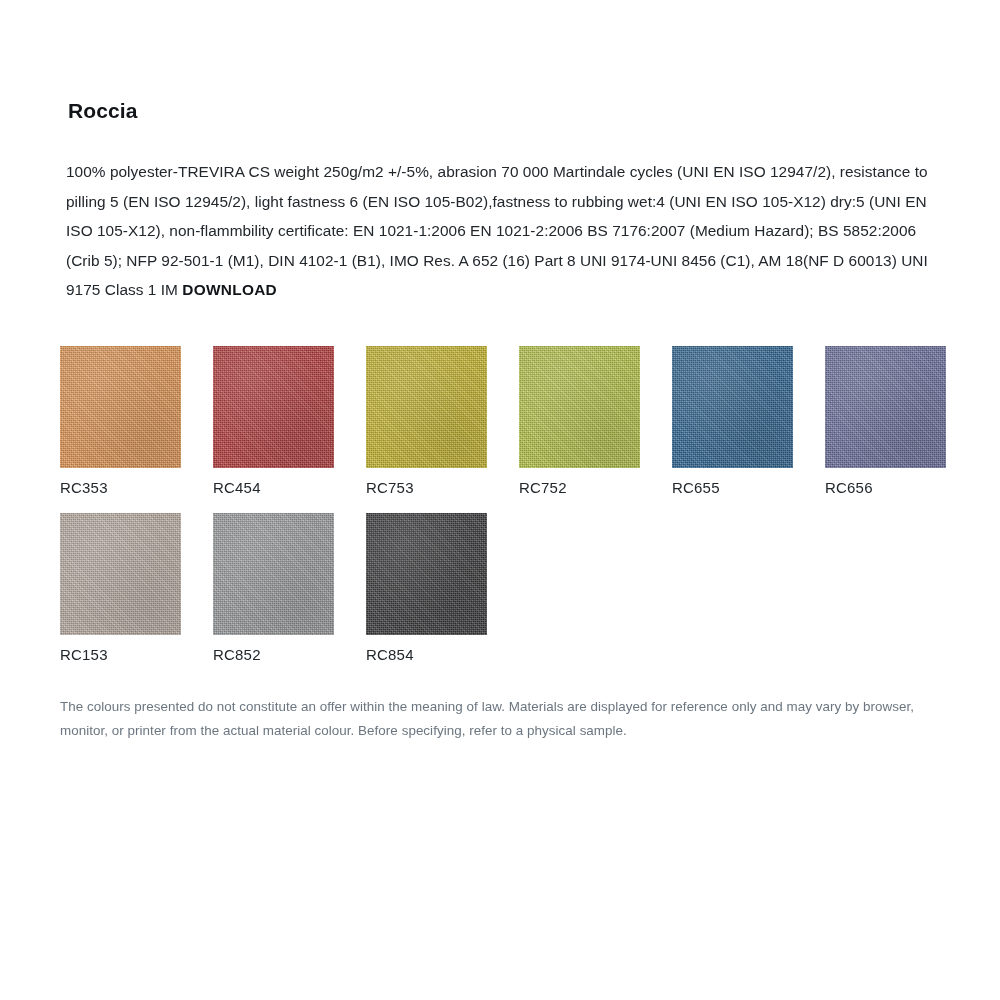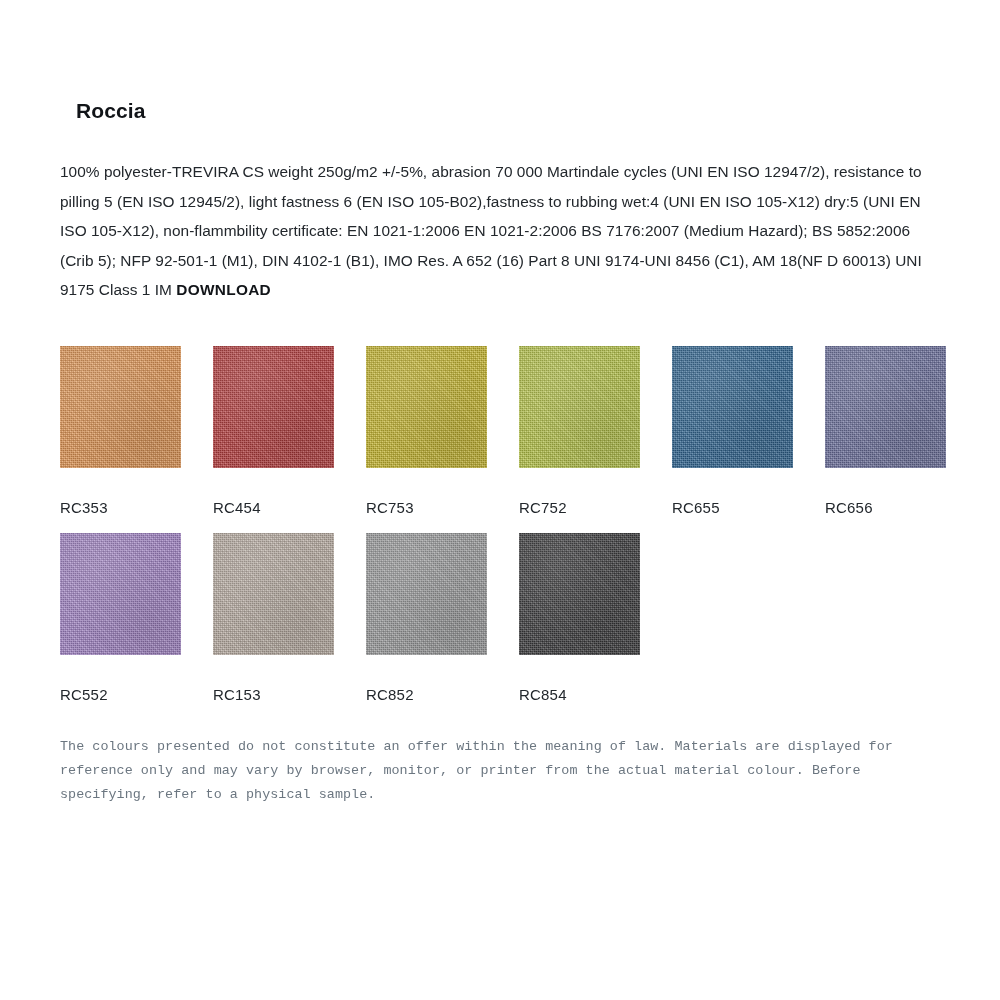--- a/index.html
+++ b/index.html
@@ -29,30 +29,30 @@
     top: 98px;
     width: 880px;
   }
 
   
   .product-title {
     font-size: 21px;
     font-weight: 700;
     color: #111418;
     letter-spacing: 0.1px;
-    margin: 0 0 34px 16px;
+    margin: 0 0 34px 8px;
     line-height: 1.2;
   }
 
   
   .description {
     font-size: 15.4px;
     line-height: 29.5px;
     color: #22272c;
-    margin: 0;
+    margin: 6px;
     width: 878px;
     letter-spacing: 0.05px;
   }
   .download-link {
     font-weight: 700;
     color: #111418;
     text-decoration: none;
     letter-spacing: 0.3px;
   }
 
@@ -94,36 +94,35 @@
     inset: 0;
     background-image:
       repeating-linear-gradient(45deg,
         rgba(255,255,255,0.07) 0px, rgba(255,255,255,0.07) 1px,
         rgba(0,0,0,0.05) 1px, rgba(0,0,0,0.05) 3px),
       radial-gradient(ellipse at 30% 25%, rgba(255,255,255,0.10), rgba(255,255,255,0) 60%),
       radial-gradient(ellipse at 75% 80%, rgba(0,0,0,0.07), rgba(0,0,0,0) 62%);
     pointer-events: none;
   }
   .swatch-label {
-    margin-top: 32px;
+    margin-top: 12px;
     font-size: 15px;
     color: #22272c;
     letter-spacing: 0.2px;
     line-height: 1;
   }
 
   
   .disclaimer {
     margin-top: 33px;
     font-size: 13.4px;
     line-height: 24px;
     color: #6b7680;
     width: 880px;
     letter-spacing: 0.05px;
-    font-family: Liberation Mono, monospace;
   }
 </style>
 </head>
 <body>
 
 <div class="page">
   <div class="content">
 
     <h1 class="product-title">Roccia</h1>
 
@@ -150,24 +149,20 @@
         </div>
         <div class="swatch-cell">
           <div class="swatch-chip" style="background-color: rgb(47, 100, 144);"></div>
           <div class="swatch-label">RC655</div>
         </div>
         <div class="swatch-cell">
           <div class="swatch-chip" style="background-color: rgb(107, 111, 155);"></div>
           <div class="swatch-label">RC656</div>
         </div>
         <div class="swatch-cell">
-          <div class="swatch-chip" style="background-color: rgb(161, 131, 196);"></div>
-          <div class="swatch-label">RC552</div>
-        </div>
-        <div class="swatch-cell">
           <div class="swatch-chip" style="background-color: rgb(184, 172, 162);"></div>
           <div class="swatch-label">RC153</div>
         </div>
         <div class="swatch-cell">
           <div class="swatch-chip" style="background-color: rgb(154, 155, 156);"></div>
           <div class="swatch-label">RC852</div>
         </div>
         <div class="swatch-cell">
           <div class="swatch-chip" style="background-color: rgb(58, 58, 60);"></div>
           <div class="swatch-label">RC854</div>

